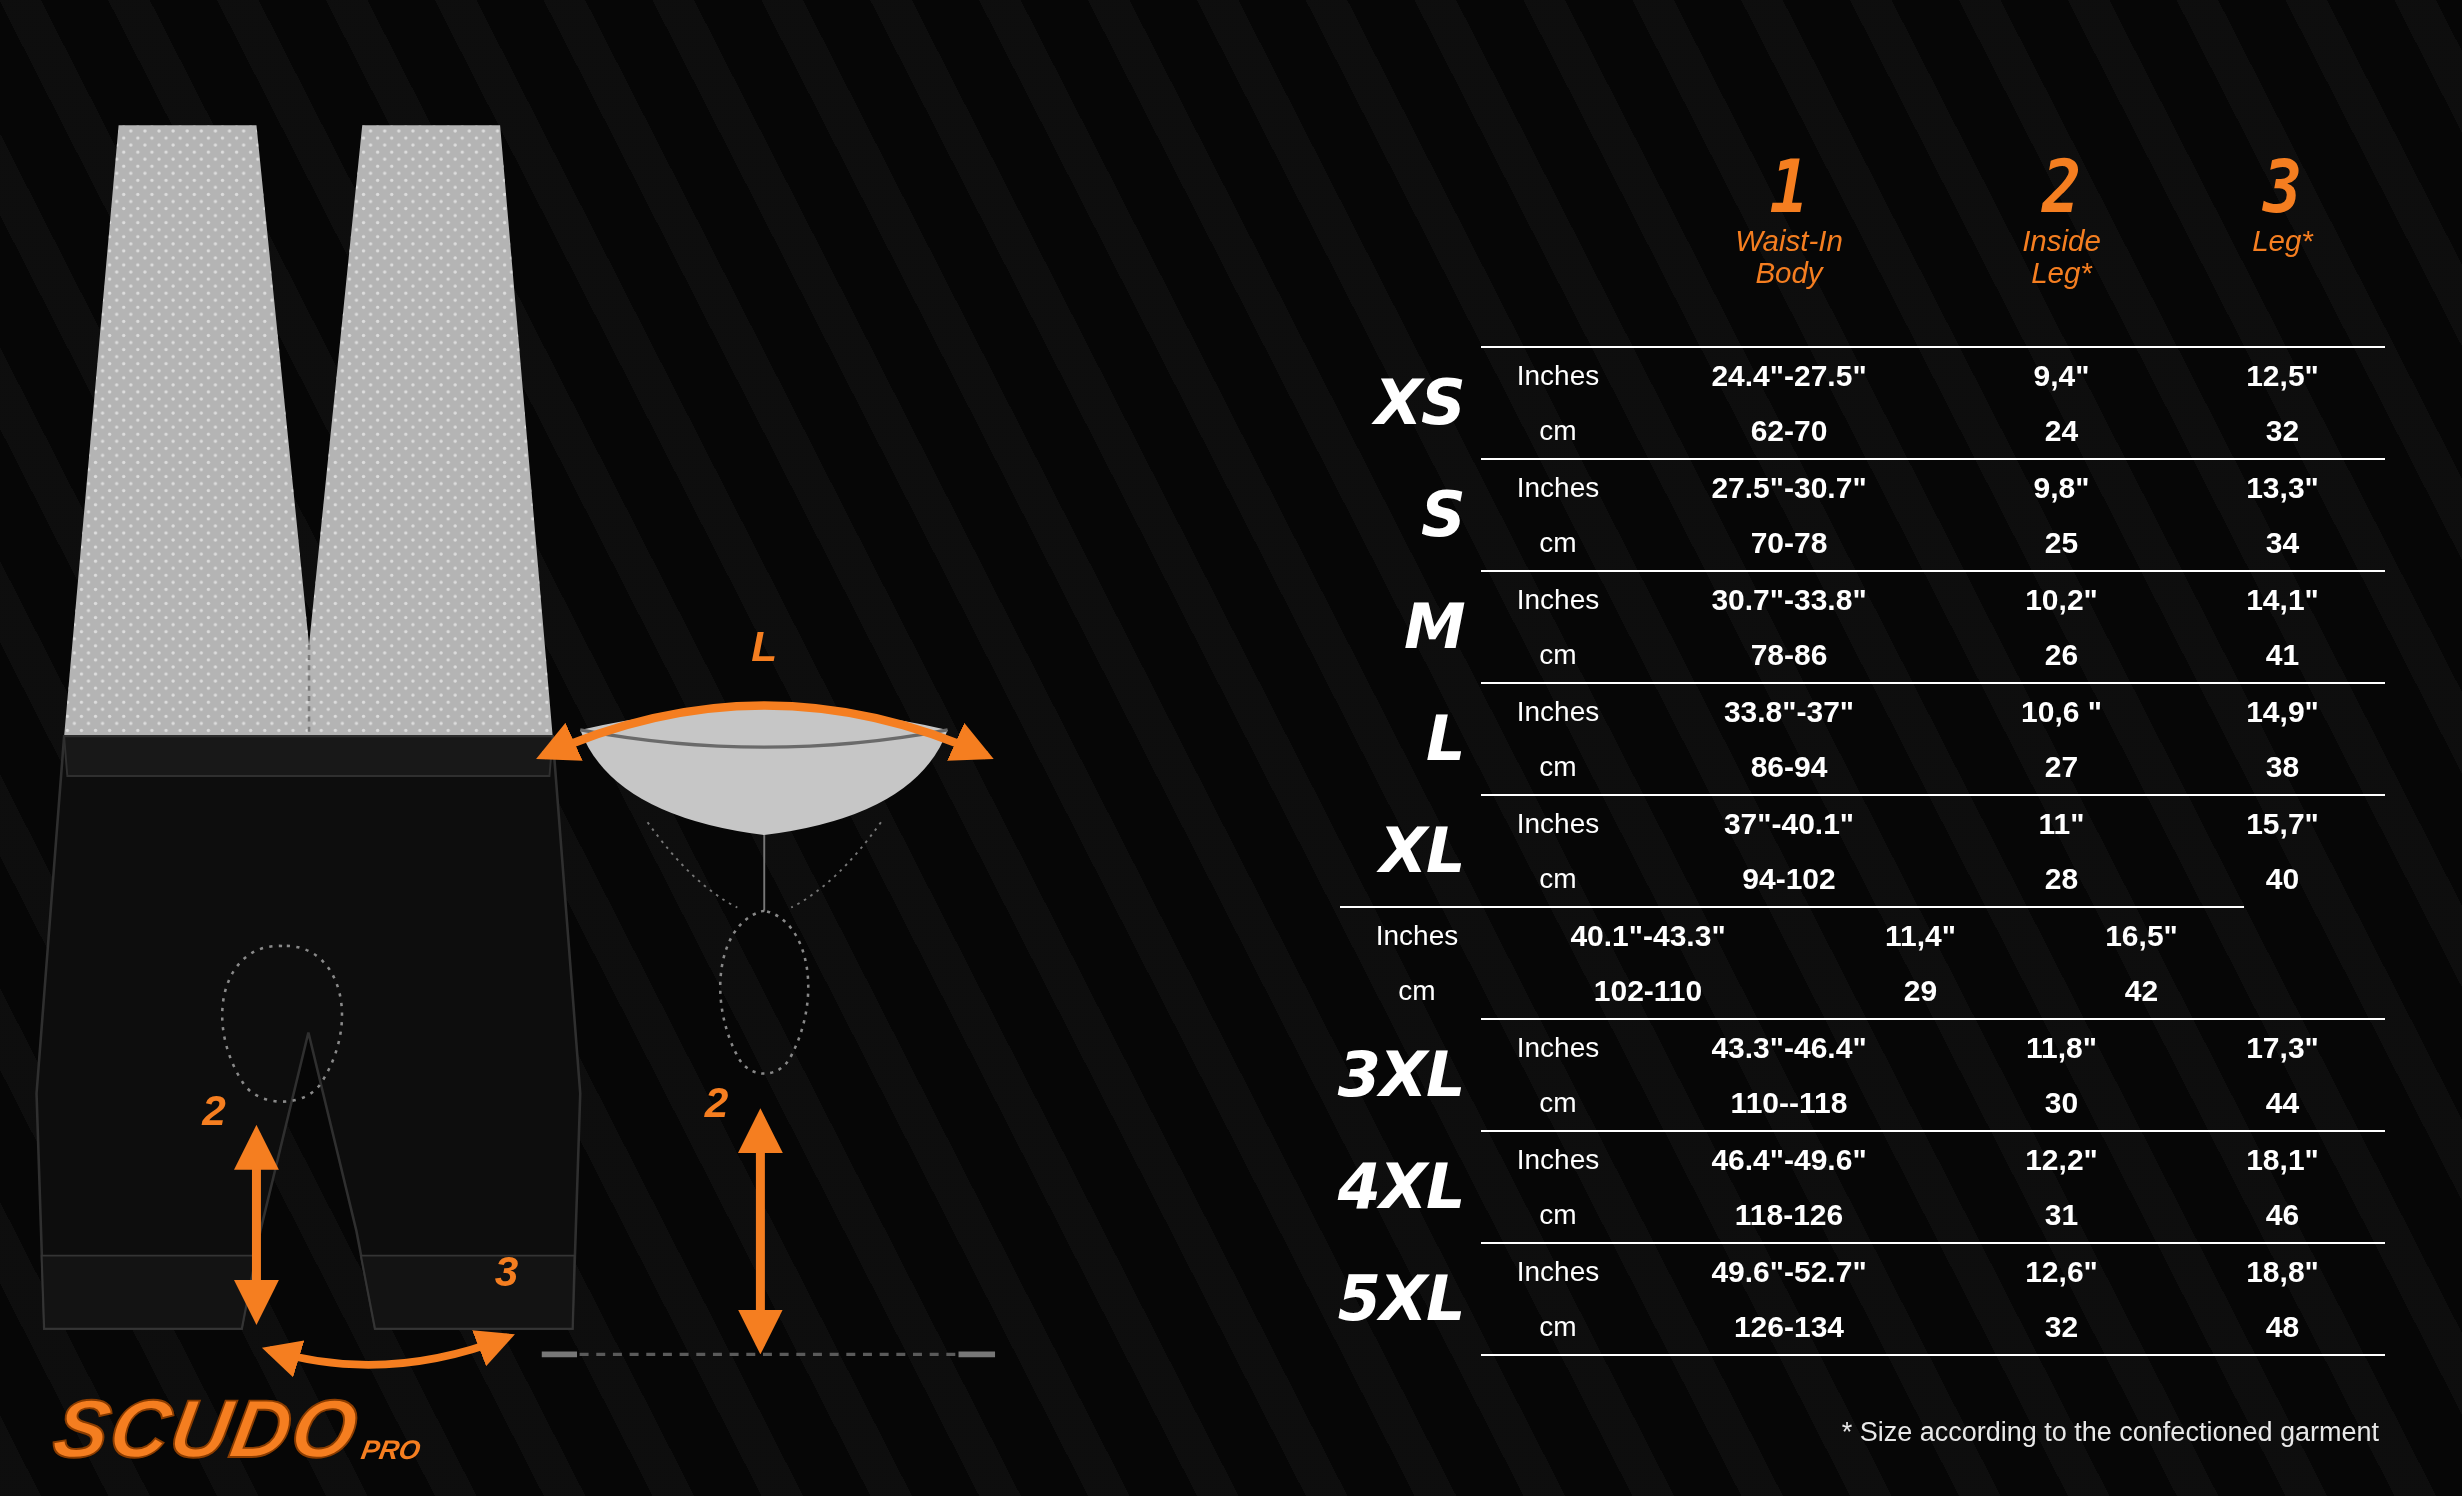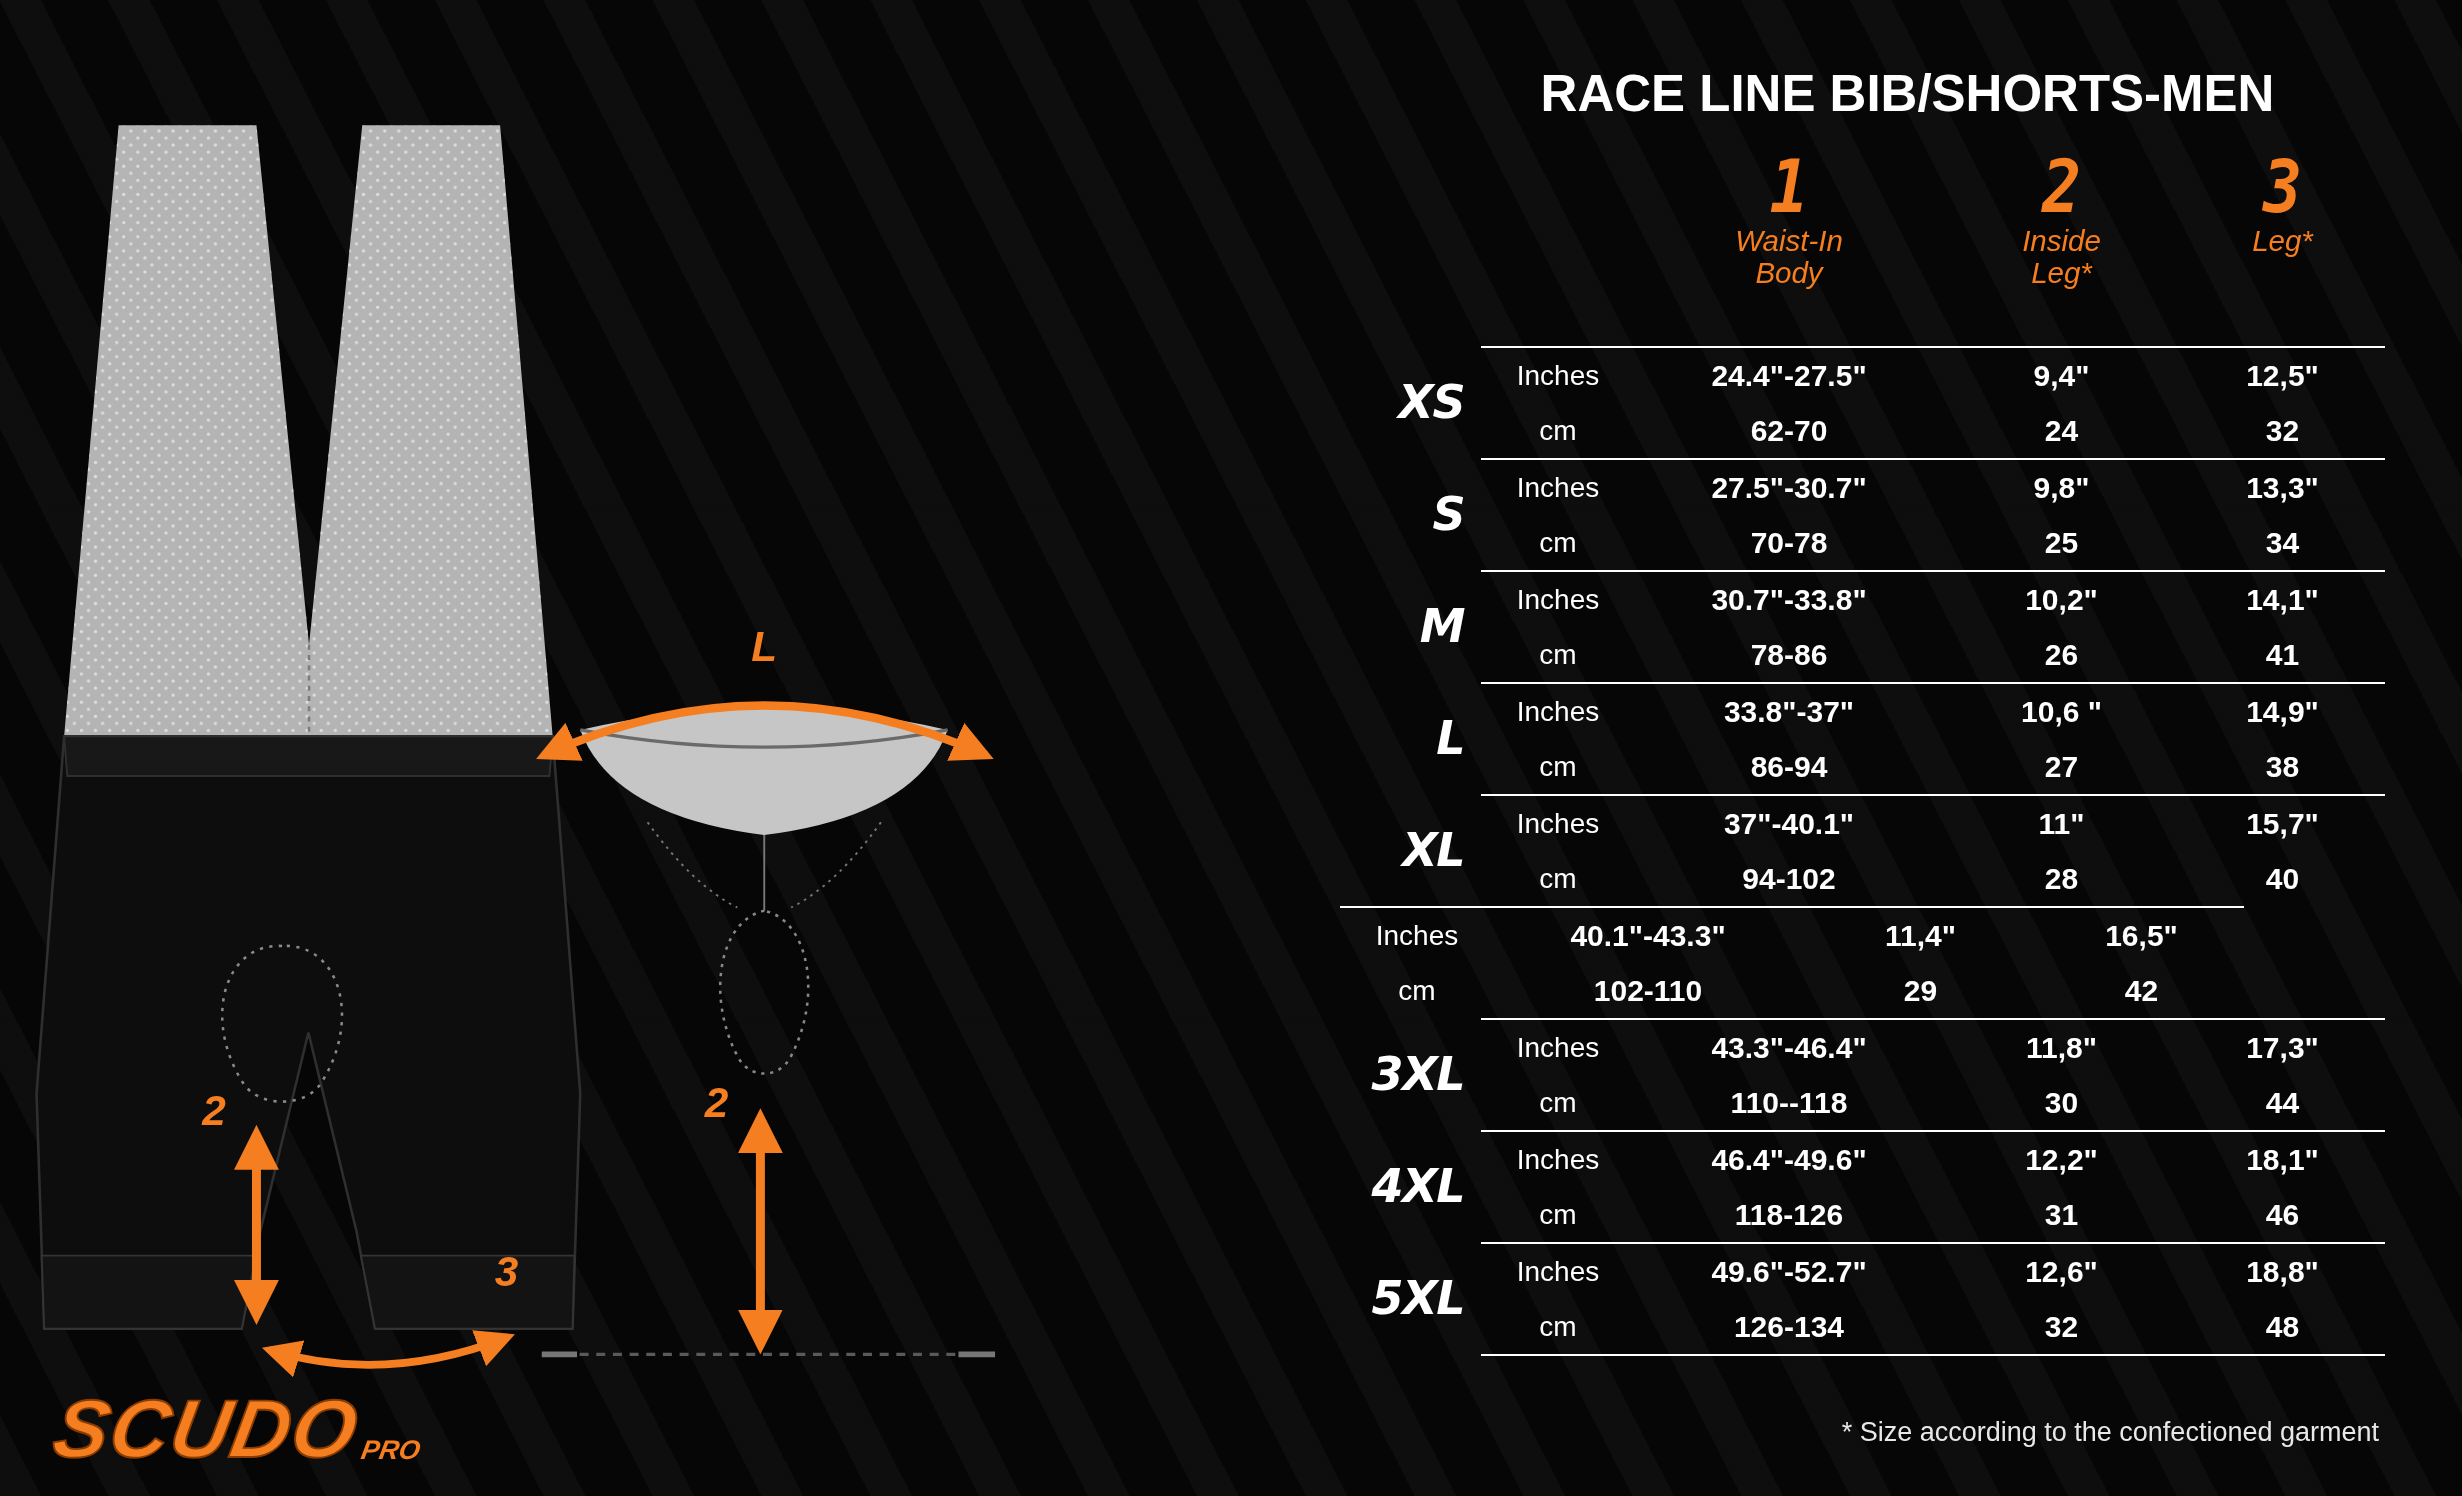--- a/index.html
+++ b/index.html
@@ -48,21 +48,21 @@
   .hlab {
     color: #f57e20; font-style: italic; font-weight: normal;
     font-size: 29.5px; line-height: 1.08; text-align: center;
   }
   .tbl { position: absolute; left: 1340px; top: 346px; }
   .trow { display: flex; }
   .size {
     width: 141px; padding-right: 16.7px;
     display: flex; align-items: center; justify-content: flex-end;
     font-family: "DejaVu Sans", sans-serif;
-    font-size: 46px; font-weight: bold; font-style: italic; letter-spacing: -1.3px;
+    font-size: 62px; font-weight: bold; font-style: italic; letter-spacing: -1.3px;
   }
   .cells {
     width: 904px;
     display: grid; grid-template-columns: 154px 308px 237px 205px;
     grid-auto-rows: 55px;
     border-top: 2.6px solid #ffffff;
   }
   .c { display: flex; align-items: center; justify-content: center; font-size: 30px; font-weight: bold; }
   .c.unit { font-weight: normal; font-size: 28px; }
   .tbl-end { margin-left: 141px; width: 904px; border-top: 2.6px solid #ffffff; }
@@ -128,21 +128,20 @@
       <line x1="1192" y1="1302" x2="1192" y2="1420" stroke="#777777" stroke-width="3"></line>
       <path d="M 1192,1420 C 1122,1435 1100,1555 1152,1650 C 1170,1682 1214,1682 1232,1650 C 1284,1555 1262,1435 1192,1420 Z" fill="none" stroke="#888888" stroke-width="4" stroke-dasharray="5 9"></path>
       <text x="1136" y="1742" text-anchor="end">2</text>
       <line x1="1186" y1="1742" x2="1186" y2="2098" stroke="#f57e20" stroke-width="14" marker-start="url(#ah)" marker-end="url(#ah)"></line>
       <line x1="878" y1="2112" x2="1500" y2="2112" stroke="#5a5a5a" stroke-width="5" stroke-dasharray="14 12"></line>
       <line x1="845" y1="2112" x2="900" y2="2112" stroke="#777777" stroke-width="9"></line>
       <line x1="1495" y1="2112" x2="1552" y2="2112" stroke="#777777" stroke-width="9"></line>
     </g>
   </svg>
 
-  <div class="title">RACE LINE BIB/SHORTS-MEN</div>
 
   <div class="thead">
     <div></div>
     <div class="hcol">
       <div class="hnum">1</div>
       <div class="hlab">
         <div>Waist-In</div>
         <div>Body</div>
       </div>
     </div>

